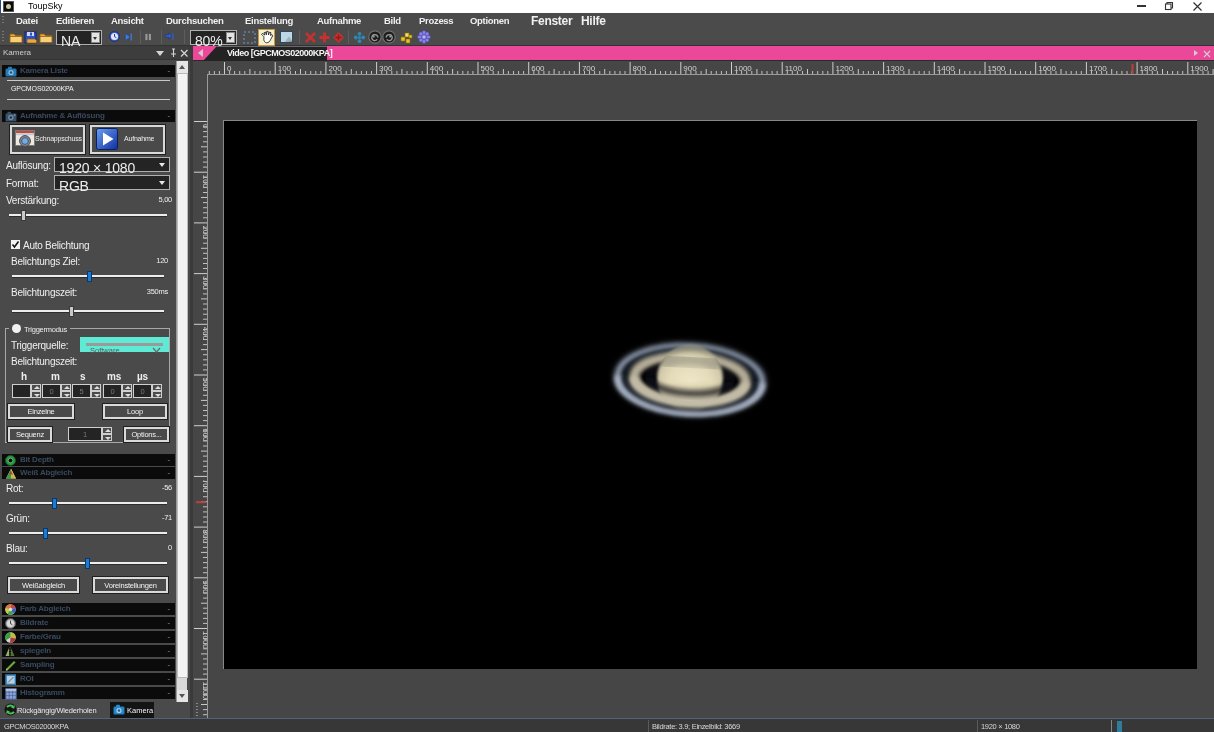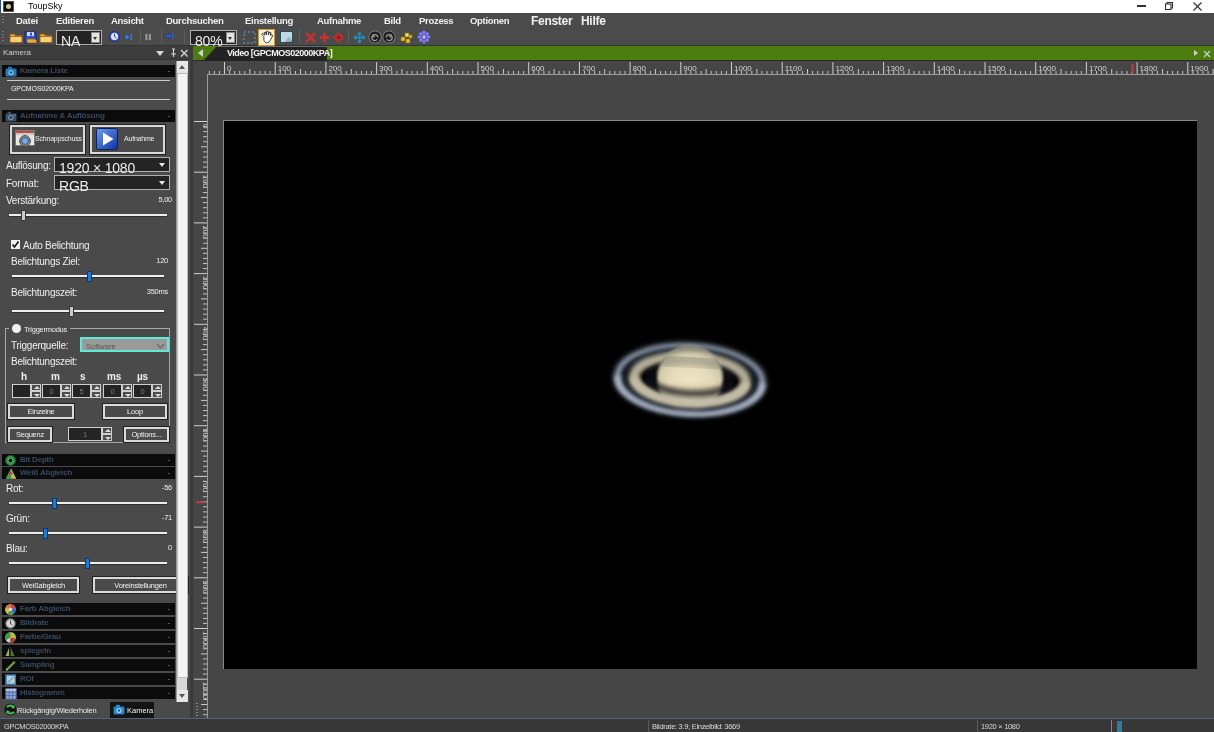--- a/index.html
+++ b/index.html
@@ -166,21 +166,21 @@
           <ellipse cx="3.9" cy="3.9" rx="1.9" ry="1.9"></ellipse>
           <ellipse cx="10.1" cy="3.9" rx="1.9" ry="1.9"></ellipse>
           <ellipse cx="3.9" cy="10.1" rx="1.9" ry="1.9"></ellipse>
           <ellipse cx="10.1" cy="10.1" rx="1.9" ry="1.9"></ellipse>
         </g>
         <circle cx="7" cy="7" r="2" fill="#b7b3f2"></circle>
       </g>
     </svg>
 </div>
 <div class="abs" style="left:190px;top:46px;width:1024px;height:672px;background:#464646">
-<div class="abs" style="left:0;top:0;width:1024px;height:15px;background:#4d7c0f;border-bottom:1px solid #2a2a2a">
+<div class="abs" style="left:0;top:0;width:1024px;height:15px;background:#ec4899;border-bottom:1px solid #2a2a2a">
 <div class="abs" style="left:4px;top:3px;width:0;height:0;border:4px solid transparent;border-right:5px solid #cfcfcf"></div>
 <div class="abs" style="left:13px;top:0;width:124px;height:15px;background:#232323;clip-path:polygon(14px 0,124px 0,124px 15px,0 15px);border-top:1px solid #6a6a6a"></div>
 <div class="abs" style="left:37px;top:2px;color:#f5f5f5;font-weight:bold;font-size:9px;letter-spacing:-0.5px">Video [GPCMOS02000KPA]</div>
 <div class="abs" style="left:1004px;top:4px;width:0;height:0;border:3.5px solid transparent;border-left:4.5px solid #cfcfcf"></div>
 <svg class="abs" style="left:1013px;top:4px" width="8" height="8">
         <path d="M1 1 L7 7 M7 1 L1 7" stroke="#cfcfcf" stroke-width="1.2"></path>
       </svg>
 </div>
 </div>
 <div class="abs" style="left:187px;top:46px;width:6px;height:672px;background:#3a3a3a"></div>
@@ -671,21 +671,21 @@
 <div class="track" style="left:12px;top:229px;width:152px"></div>
 <div class="hand" style="left:87px;top:225px;background:#1c7ad4;border:1px solid #0a3a6a"></div>
 <div class="lbl" style="left:11px;top:241px">Belichtungszeit:</div>
 <div class="val" style="top:241px;right:22px">350ms</div>
 <div class="track" style="left:12px;top:264px;width:152px"></div>
 <div class="hand" style="left:69px;top:260px;background:#c9c9c9;border:1px solid #3a3a3a"></div>
 <div class="grp" style="top:282px;height:115px">
 <div class="grplbl" style="left:3px"><span style="display:inline-block;width:9px;height:9px;border-radius:50%;background:#f2f2f2;position:relative;top:1px;margin-right:3px"></span>Triggermodus</div>
 </div>
 <div class="lbl" style="left:11px;top:294px">Triggerquelle:</div>
-<div class="abs" style="left:80px;top:291px;width:89px;height:15px;background:#9a9a9a;border:2px solid #5eead4;color:#5a5a5a;font-size:7.5px">
+<div class="abs" style="left:80px;top:291px;width:89px;height:15px;background:#9a9a9a;border:6px solid #5eead4;color:#5a5a5a;font-size:7.5px">
       <span style="position:absolute;left:4px;top:2.5px">Software</span>
       <svg style="position:absolute;right:2px;top:4px" width="9" height="7">
         <path d="M1 1 L4.5 5 L8 1" stroke="#6a6a6a" stroke-width="1.2" fill="none"></path>
       </svg>
     </div>
 <div class="lbl" style="left:11px;top:310px">Belichtungszeit:</div>
 <div class="lbl" style="left:21px;top:325px;font-weight:bold">h</div>
 <div class="lbl" style="left:51px;top:325px;font-weight:bold">m</div>
 <div class="lbl" style="left:80px;top:325px;font-weight:bold">s</div>
 <div class="lbl" style="left:107px;top:325px;font-weight:bold">ms</div>
@@ -761,21 +761,21 @@
 <div class="hand" style="left:52px;top:452px;background:#1c7ad4;border:1px solid #0a3a6a"></div>
 <div class="lbl" style="left:6px;top:467px">Grün:</div>
     <div class="val" style="top:467px;right:18px">-71</div>
 <div class="track" style="left:9px;top:486px;width:158px"></div>
 <div class="hand" style="left:43px;top:482px;background:#1c7ad4;border:1px solid #0a3a6a"></div>
 <div class="lbl" style="left:6px;top:497px">Blau:</div>
     <div class="val" style="top:497px;right:18px">0</div>
 <div class="track" style="left:9px;top:516px;width:158px"></div>
 <div class="hand" style="left:85px;top:512px;background:#1c7ad4;border:1px solid #0a3a6a"></div>
 <div class="btn" style="left:8px;top:531px;width:71px;height:16px;line-height:13px">Weißabgleich</div>
-<div class="btn" style="left:93px;top:531px;width:95px;height:16px;line-height:13px">Voreinstellungen</div>
+<div class="btn" style="left:93px;top:531px;width:75px;height:16px;line-height:13px">Voreinstellungen</div>
 <div class="hdr" style="top:557px">
       <svg width="11" height="11">
         <circle cx="5.5" cy="5.5" r="5.2" fill="#e8e8e8"></circle>
         <path d="M5.5 5.5 L5.5 0.3 A5.2 5.2 0 0 1 10.4 4 z" fill="#e5484d"></path>
         <path d="M5.5 5.5 L10.4 4 A5.2 5.2 0 0 1 8.6 9.6 z" fill="#3f69d8"></path>
         <path d="M5.5 5.5 L8.6 9.6 A5.2 5.2 0 0 1 2.4 9.6 z" fill="#45b549"></path>
         <path d="M5.5 5.5 L2.4 9.6 A5.2 5.2 0 0 1 0.6 4 z" fill="#e8da3f"></path>
         <path d="M5.5 5.5 L0.6 4 A5.2 5.2 0 0 1 5.5 0.3 z" fill="#e8893f"></path>
         <circle cx="5.5" cy="5.5" r="1.8" fill="#f4f4f4"></circle>
       </svg>

